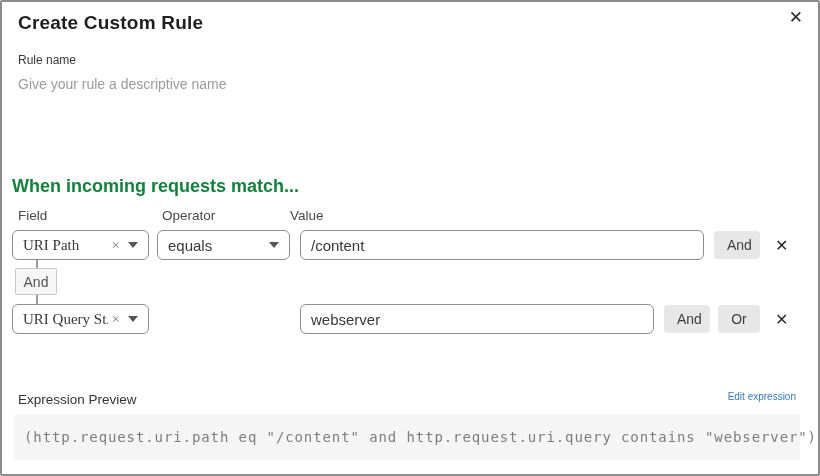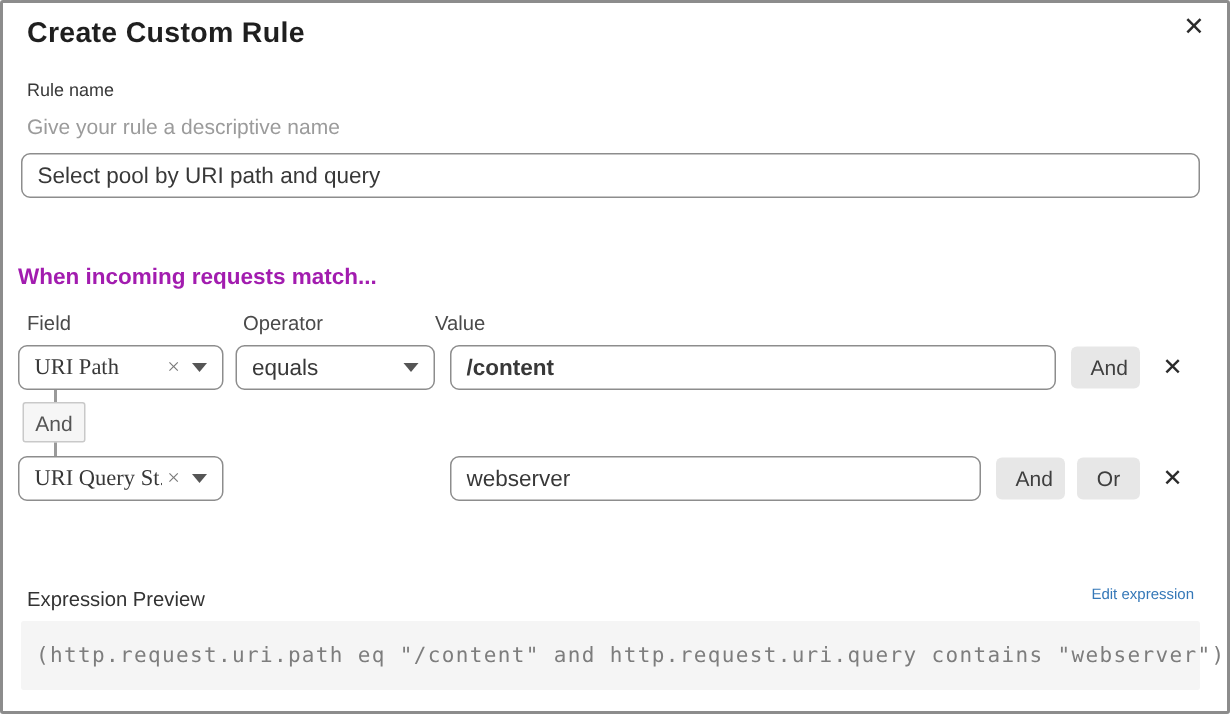--- a/index.html
+++ b/index.html
@@ -38,21 +38,21 @@
     position:absolute; height:30px;
     border:1px solid #8d8d8d; border-radius:6px;
     background:#fff; color:#383838;
     font-family:"Liberation Sans","DejaVu Sans",sans-serif;
     font-size:15px; padding:0 10px; outline:none;
   }
   .rule-name-input { left:12px; top:100px; width:786px; }
 
   .match-heading {
     position:absolute; left:10px; top:174px;
-    font-size:15px; font-weight:700; color:#a21caf;
+    font-size:18px; font-weight:700; color:#15803d;
   }
   .col-label {
     position:absolute; top:206px;
     font-size:13.5px; color:#4a4a4a;
   }
   .col-field    { left:16px; }
   .col-operator { left:160px; }
   .col-value    { left:288px; }
 
   .select-box {
@@ -73,21 +73,21 @@
     border-left:5px solid transparent;
     border-right:5px solid transparent;
     border-top:6px solid #555;
     cursor:pointer;
   }
 
   .row1 { top:228px; }
   .row2 { top:302px; }
   .field-box    { left:10px;  width:137px;font-family:Liberation Serif, serif; }
   .operator-box { left:155px; width:133px;justify-content:space-between; }
-  .value-input-1 { left:298px; top:228px; width:404px;font-weight:bold; }
+  .value-input-1 { left:298px; top:228px; width:404px; }
   .value-input-2 { left:298px; top:302px; width:354px; }
 
   .op-btn {
     position:absolute; height:28px;
     background:#e7e7e7; border:none; border-radius:4px;
     font-family:"Liberation Sans","DejaVu Sans",sans-serif;
     font-size:14px; color:#3f3f3f;
     cursor:pointer; padding:0 13px;
   }
   .and-btn-1 { left:712px; top:229px; width:46px; }
@@ -141,21 +141,20 @@
 </head>
 <body>
 
 <div class="dialog">
 
   <div class="title">Create Custom Rule</div>
   <div class="close-btn">✕</div>
 
   <div class="rule-name-label">Rule name</div>
   <div class="rule-name-hint">Give your rule a descriptive name</div>
-  <input class="text-input rule-name-input" type="text" value="Select pool by URI path and query" style="">
 
   <div class="match-heading">When incoming requests match...</div>
 
   <div class="col-label col-field">Field</div>
   <div class="col-label col-operator">Operator</div>
   <div class="col-label col-value">Value</div>
 
   <div class="select-box field-box row1">
     <span class="label">URI Path</span>
     <span class="clear-x">×</span>

